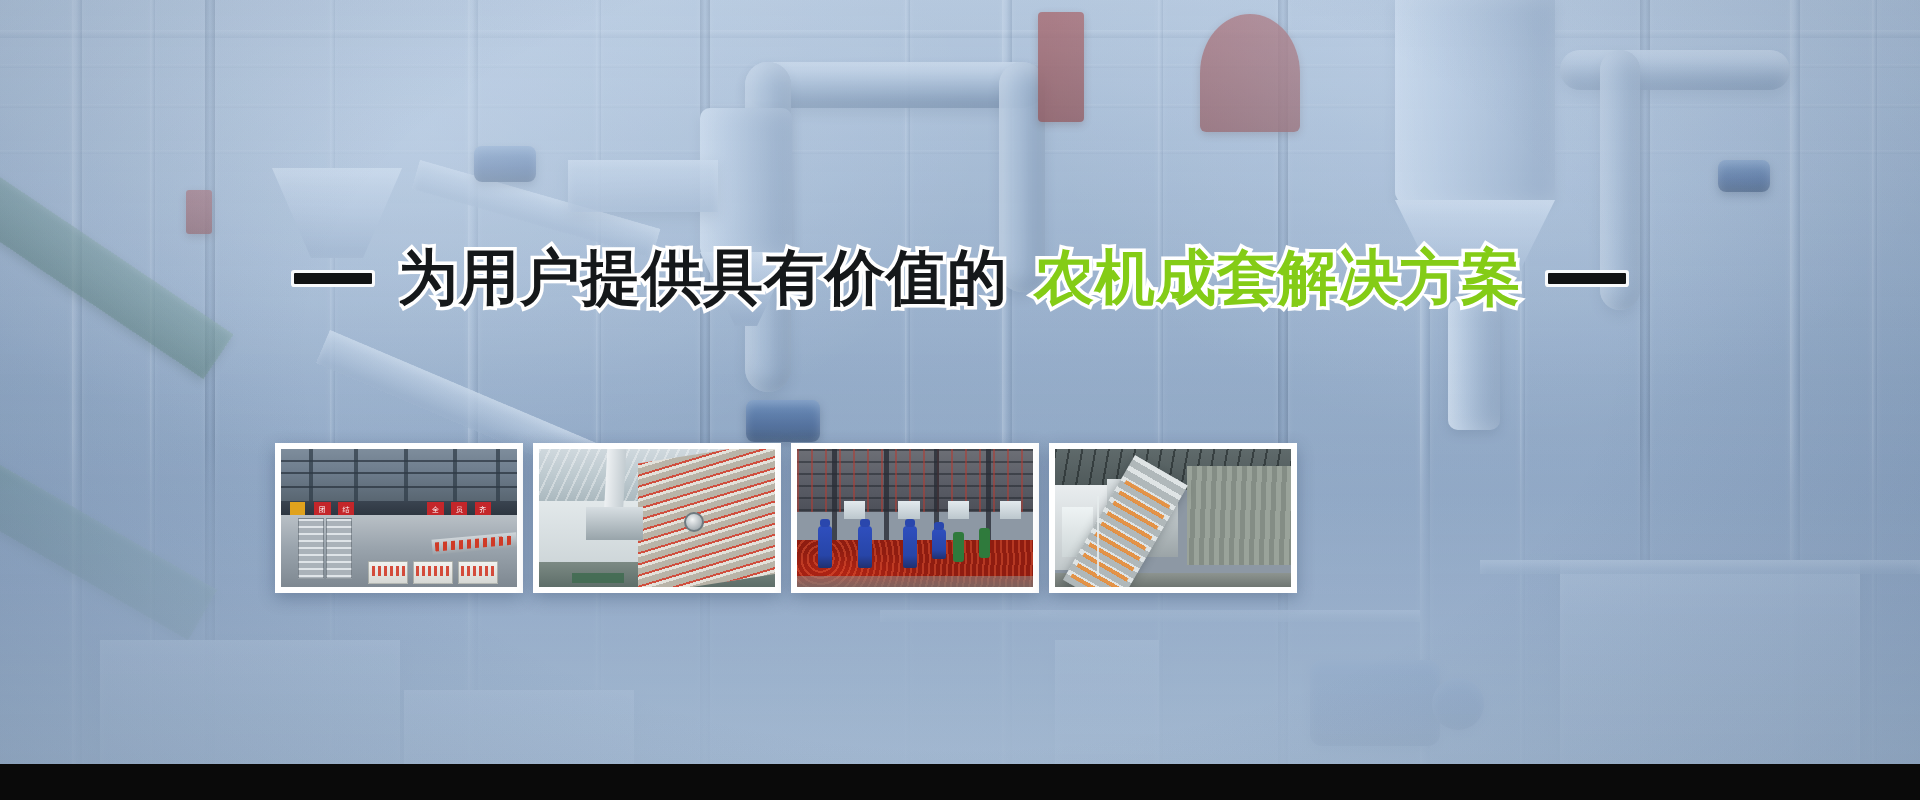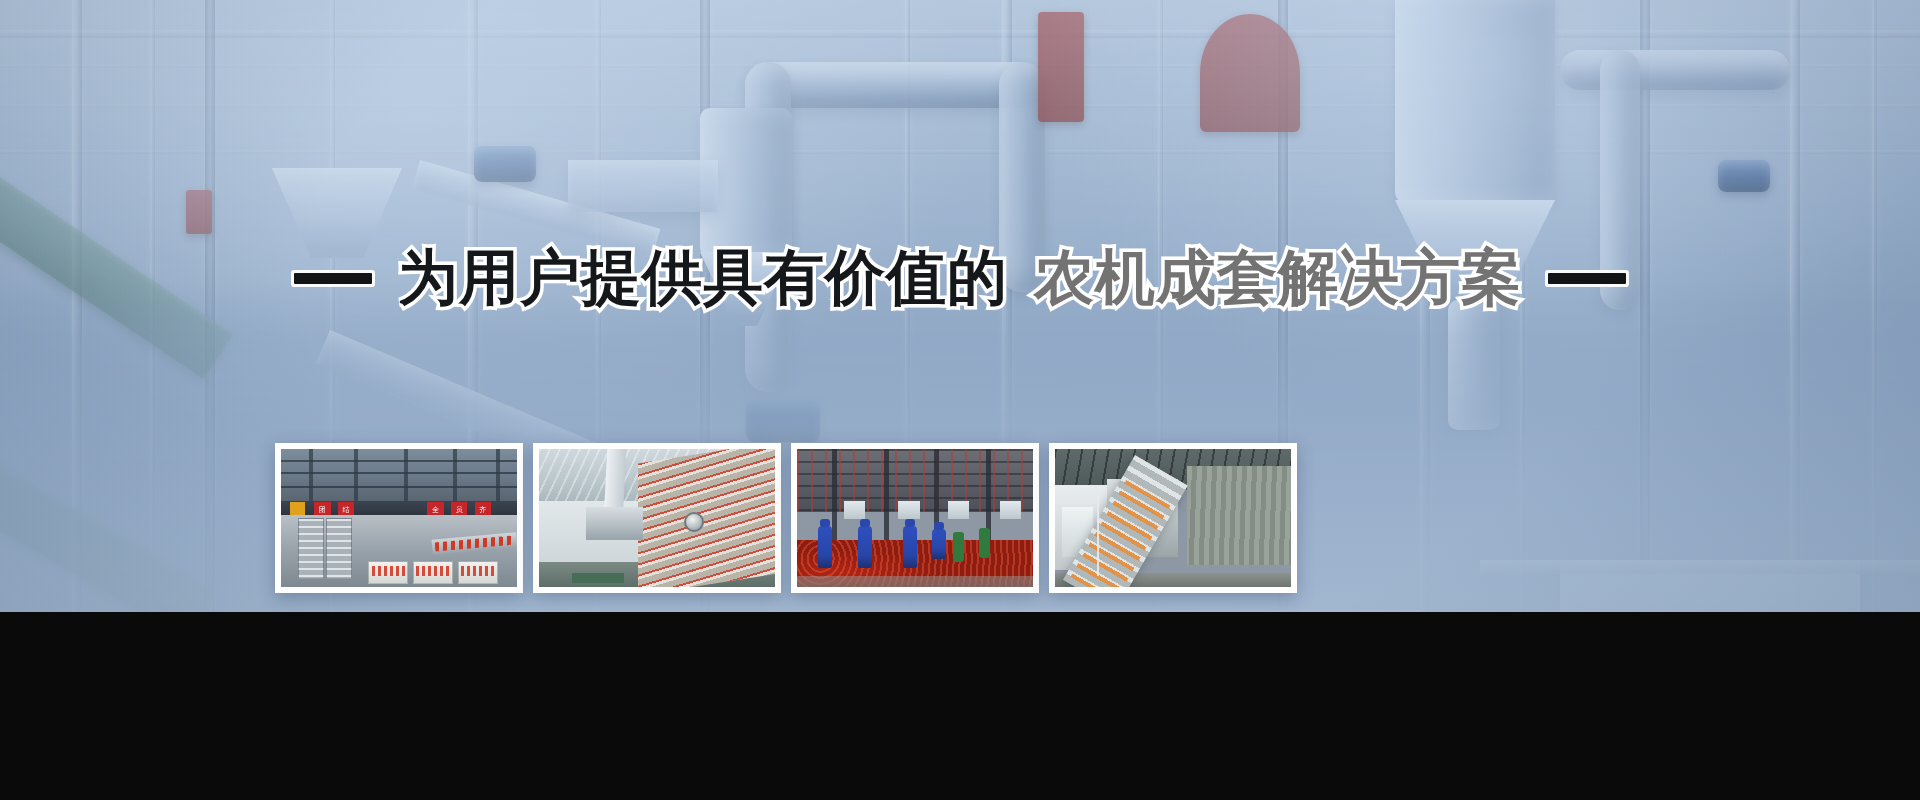--- a/index.html
+++ b/index.html
@@ -2,21 +2,21 @@
 <html><head>
 <meta charset="utf-8">
 <title>Banner</title>
 <style>
   * { box-sizing: border-box; margin:0; padding:0; }
   html,body { width:1920px; height:800px; overflow:hidden; background:#0a0a0a; }
   body { font-family:"Liberation Sans", sans-serif; }
 
   #banner {
     position:relative;
-    width:1920px; height:612px;
+    width:1920px; height:764px;
     overflow:hidden;
   }
 
   
   .bg-root { position:absolute; inset:0; background:#a8bdd4; overflow:hidden; }
 
   .bg-sky {
     position:absolute; inset:0;
     background:
       linear-gradient(178deg, #cdd9e6 0%, #b6c7da 22%, #9fb4cc 48%, #93a9c4 70%, #8fa5c0 100%);
@@ -144,21 +144,21 @@
     letter-spacing:1px;
     display:inline-block;
   }
   .hl-dark{
     color:#15181a;
     -webkit-text-stroke:7px #ffffff;
     paint-order:stroke fill;
     text-shadow:0 2px 3px rgba(255,255,255,.55);
   }
   .hl-red{
-    color:#737373;
+    color:#84cc16;
     -webkit-text-stroke:7px #ffffff;
     paint-order:stroke fill;
     text-shadow:0 2px 3px rgba(255,255,255,.5);
   }
 
   .subline{
     margin-top:22px;
     font-family:"Liberation Serif","DejaVu Serif",serif;
     font-style:italic;
     font-weight:700;

